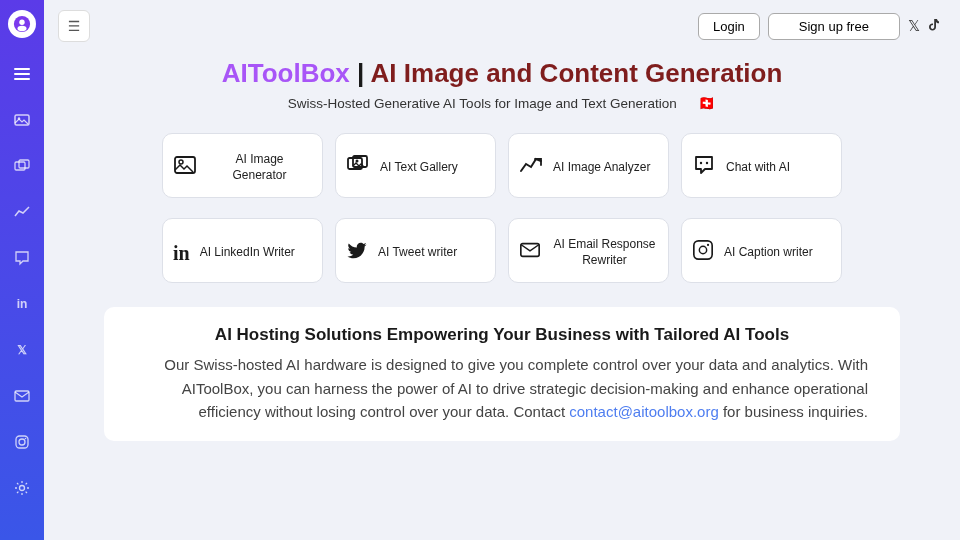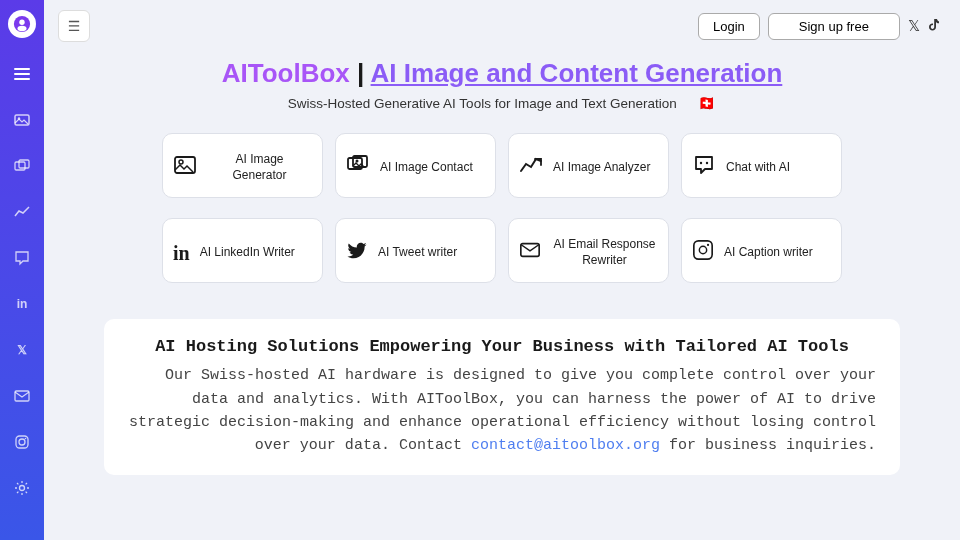--- a/index.html
+++ b/index.html
@@ -140,23 +140,22 @@
       color: #222;
       text-align: center;
       margin-bottom: 12px;
     }
 
     
     #bottom-section {
       width: 100%;
       background: white;
       border-radius: 10px;
-      padding: 18px 24px;
-      margin-top: 16px;
-      font-family: Liberation Mono, monospace;
+      padding: 18px 32px;
+      margin-top: 4px;
     }
     #bottom-title {
       font-size: 17px;
       font-weight: 700;
       color: #1a1a1a;
       text-align: center;
       margin-bottom: 8px;
     }
     #bottom-desc {
       font-size: 15px;
@@ -248,21 +247,21 @@
         <svg width="14" height="14" viewBox="0 0 14 14" fill="none">
             <path d="M9 1c0.2 1.2 0.9 2.1 2 2.4v1.8C9.8 5.4 8.7 4.8 8 4v5c0 2-1.6 3.5-3.5 3.5S1 11 1 9s1.6-3.5 3.5-3.5c0.2 0 0.3 0 0.5 0V7.4C4.8 7.2 4.7 7.1 4.5 7.1 3.5 7.1 2.8 7.9 2.8 9s0.7 1.9 1.7 1.9S6.2 10.1 6.2 9V1H9z" fill="#333"></path>
           </svg>
       </span>
     </div>
   </div>
 
   <div id="content">
 
     <h1 id="hero-title">
-      <span style="color:#a855f7;">AIToolBox</span> <span style="color:#1a1a1a;">|</span> <span style="color:#8b5cf6;text-decoration:underline;">AI Image and Content Generation</span>
+      <span style="color:#a855f7;">AIToolBox</span> <span style="color:#1a1a1a;">|</span> <span style="color:#7f1d1d;">AI Image and Content Generation</span>
     </h1>
     <p id="hero-subtitle">
       <span>Swiss-Hosted Generative AI Tools for Image and Text Generation</span>
       <span class="flag">🇨🇭</span>
     </p>
 
     <div class="cards-grid" id="tools-grid">
         <div class="card">
     <div class="card-icon"><svg width="24" height="24" viewBox="0 0 24 24" fill="none">
               <rect x="2" y="4" width="20" height="16" rx="2" stroke="#1a1a1a" stroke-width="1.8" fill="none"></rect>
@@ -271,21 +270,21 @@
             </svg></div>
     <div class="card-label">AI Image Generator</div>
   </div>
         <div class="card">
     <div class="card-icon"><svg width="24" height="24" viewBox="0 0 24 24" fill="none">
               <rect x="2" y="5" width="14" height="11" rx="1.5" stroke="#1a1a1a" stroke-width="1.8" fill="none"></rect>
               <rect x="7" y="3" width="14" height="11" rx="1.5" stroke="#1a1a1a" stroke-width="1.8" fill="none"></rect>
               <circle cx="11" cy="8" r="1.5" fill="#1a1a1a"></circle>
               <path d="M7 13l3-3 3 3 2-2 3 3" stroke="#1a1a1a" stroke-width="1.3" fill="none"></path>
             </svg></div>
-    <div class="card-label">AI Image Contact</div>
+    <div class="card-label">AI Text Gallery</div>
   </div>
         <div class="card">
     <div class="card-icon"><svg width="24" height="24" viewBox="0 0 24 24" fill="none">
               <polyline points="2,18 7,11 12,14 17,6 22,8" stroke="#1a1a1a" stroke-width="2" fill="none" stroke-linecap="round"></polyline>
               <polyline points="16,6 22,6 22,12" stroke="#1a1a1a" stroke-width="1.8" fill="none" stroke-linecap="round"></polyline>
             </svg></div>
     <div class="card-label">AI Image Analyzer</div>
   </div>
         <div class="card">
     <div class="card-icon"><svg width="24" height="24" viewBox="0 0 24 24" fill="none">

